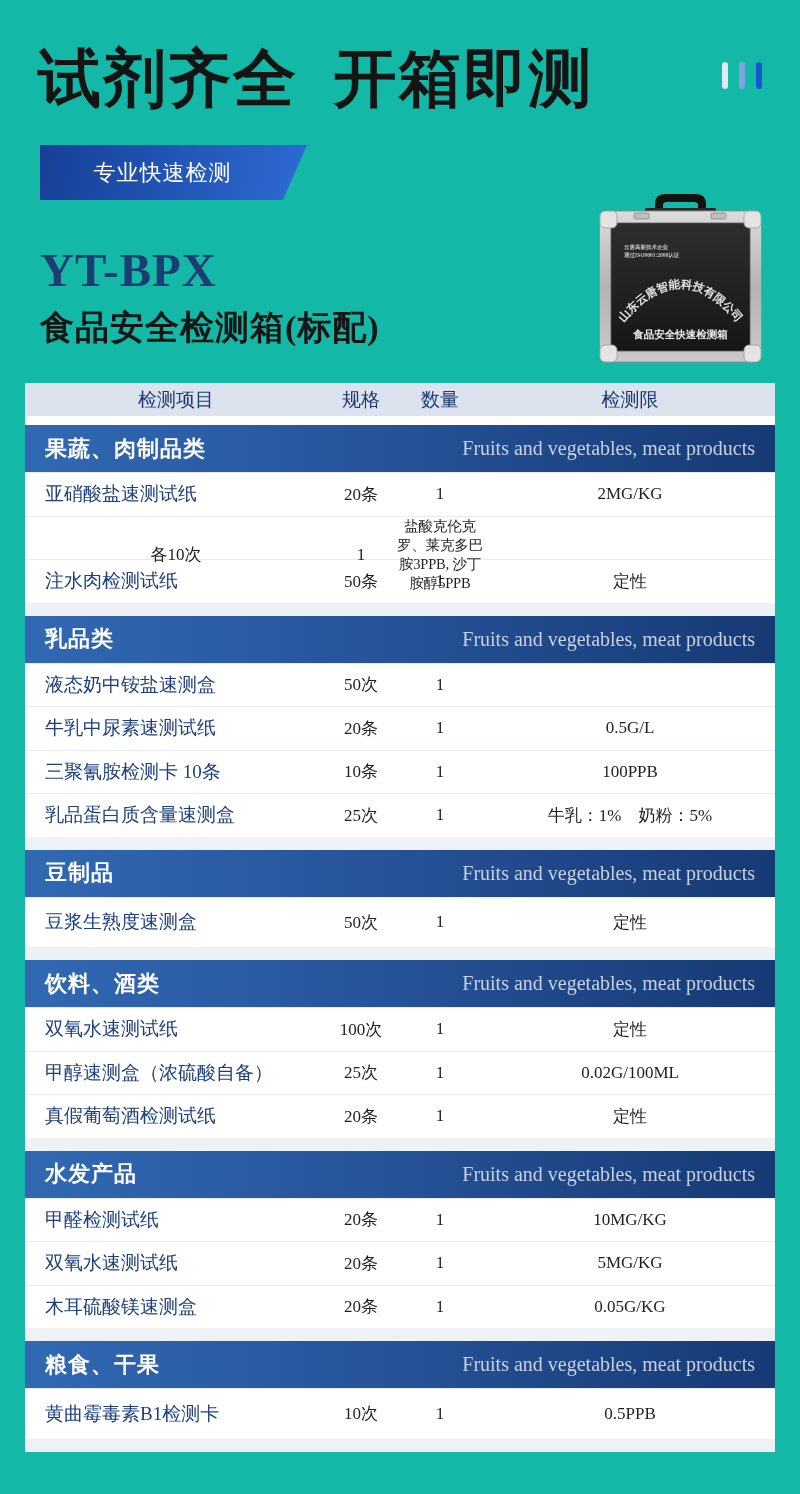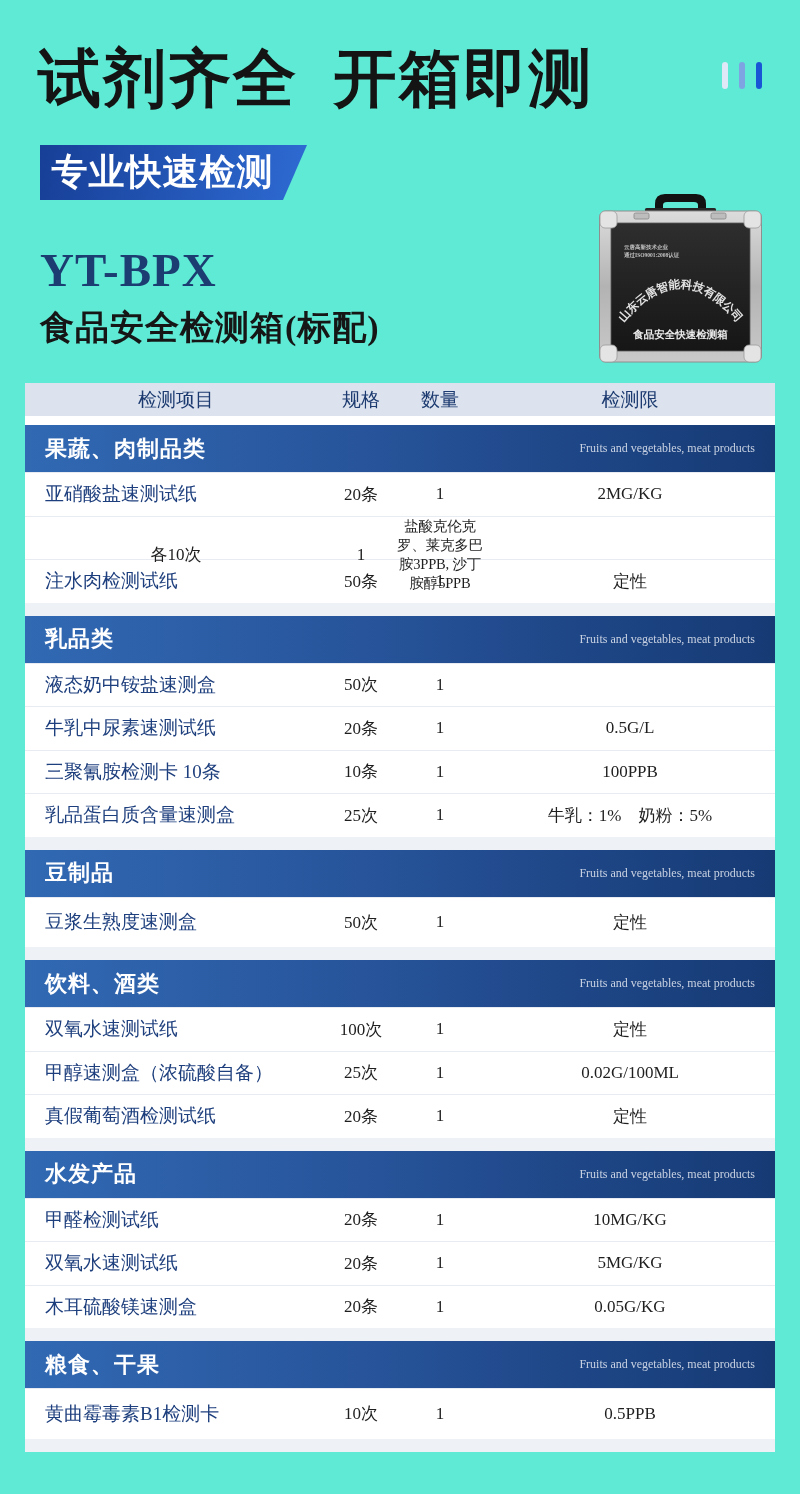--- a/index.html
+++ b/index.html
@@ -1,19 +1,19 @@
 <!DOCTYPE html>
 <html style="--navy: #1c3d72; --theadbg: #dce3ee; --navy2: #1c3a70; --barg1: #3169b3; --barg2: #163a74; --sub: #c9d2e2; --badge1: #173f97; --badge2: #2e6bd3; --item: #1e3f7d; --sep: #e8ecf2; --gap: #eef1f6; --bar1: #dfe8f7; --bar2: #7fa4e2; --bar3: #1956d6;"><head>
 <meta charset="utf-8">
 <style>
   * { margin:0; padding:0; box-sizing:border-box; }
   html,body { background:#ffffff; }
   .page{
     position:relative; width:800px; height:1494px; margin:0 auto;
-    background:#5eead4; overflow:hidden;
+    background:#14b8a6; overflow:hidden;
     font-family:"Liberation Serif","DejaVu Serif",serif;
   }
   
   .hero{ position:relative; height:383px; }
   .main-title{
     position:absolute; left:38px; top:36px;
     font-size:63px; font-weight:bold; color:#141414;
     letter-spacing:2px; white-space:pre;
     font-family:"Liberation Serif","DejaVu Serif",serif;
   }
@@ -22,21 +22,21 @@
   .bars-icon .b1{ background:var(--bar1,#dfe8f7); }
   .bars-icon .b2{ background:var(--bar2,#7fa4e2); }
   .bars-icon .b3{ background:var(--bar3,#1956d6); }
   .badge{
     position:absolute; left:40px; top:145px; width:267px; height:55px;
     background:linear-gradient(100deg,var(--badge1,#173f97),var(--badge2,#2e6bd3));
     clip-path:polygon(0 0,100% 0,calc(100% - 24px) 100%,0 100%);
     display:flex; align-items:center; justify-content:center; padding-right:22px;
   }
   .badge span{
-    color:#fff; font-size:36px; font-weight:bold; letter-spacing:1px;
+    color:#fff; font-size:22px; font-weight:normal; letter-spacing:1px;
     font-family:"Liberation Sans","DejaVu Sans",sans-serif;
   }
   .model{
     position:absolute; left:40px; top:243px;
     font-size:47px; font-weight:bold; color:var(--navy,#1c3d72); letter-spacing:1px;
   }
   .product-name{
     position:absolute; left:40px; top:305px;
     font-size:34px; font-weight:bold; color:#161616; letter-spacing:1px;
   }
@@ -53,21 +53,21 @@
   .bar{
     height:47px; display:flex; align-items:center; justify-content:space-between;
     padding:0 20px;
     background:linear-gradient(90deg,var(--barg1,#3169b3) 0%,#27549b 45%,var(--barg2,#163a74) 100%);
   }
   .bar-title{
     color:#fff; font-size:22px; font-weight:bold; letter-spacing:1px;
     font-family:"Liberation Sans","DejaVu Sans",sans-serif;
     text-align:right;
   }
-  .bar-sub{ color:var(--sub,#c9d2e2); font-size:12px; }
+  .bar-sub{ color:var(--sub,#c9d2e2); font-size:20px; }
   .row{
     display:grid; grid-template-columns:302px 68px 90px 290px;
     height:43.5px; align-items:center; background:#fff;
     border-top:1px solid var(--sep,#e8ecf2);
   }
   .row:first-of-type{ border-top:none; }
   .row.tall{ height:50.5px; }
   .cell-item{ padding-left:20px; font-size:19px; color:var(--item,#1e3f7d); }
   .cell-spec,.cell-qty,.cell-limit{ text-align:center; font-size:17px; color:#1f1f1f; }
   .cell-limit.small{ font-size:14.5px; letter-spacing:-0.2px; }

